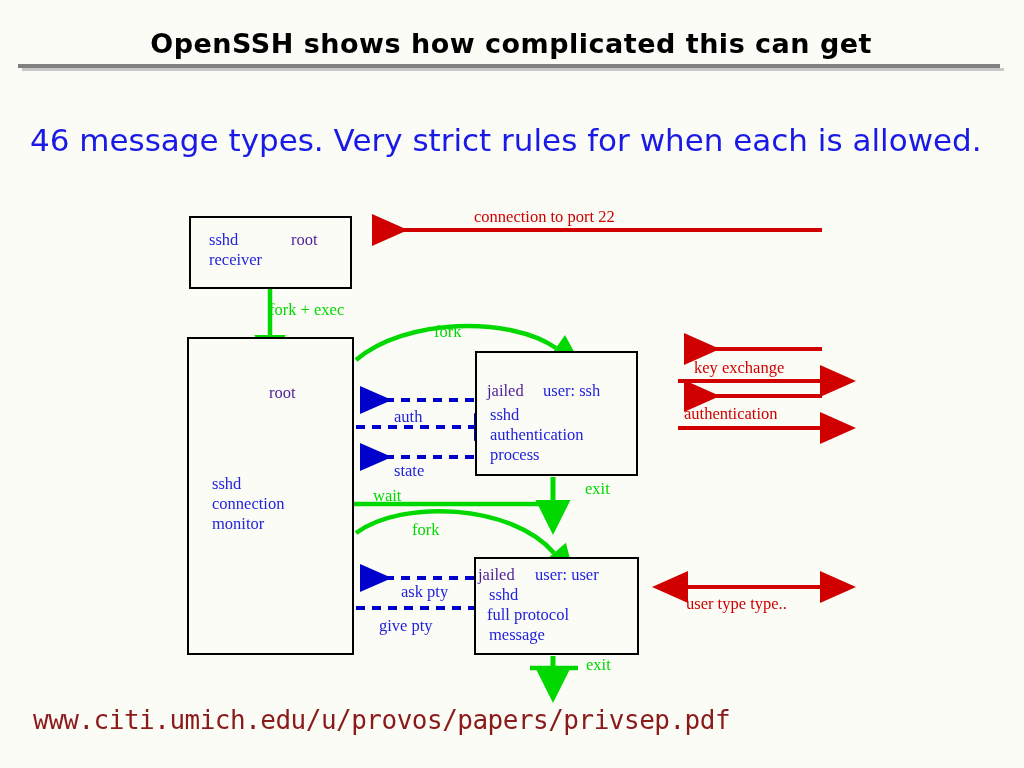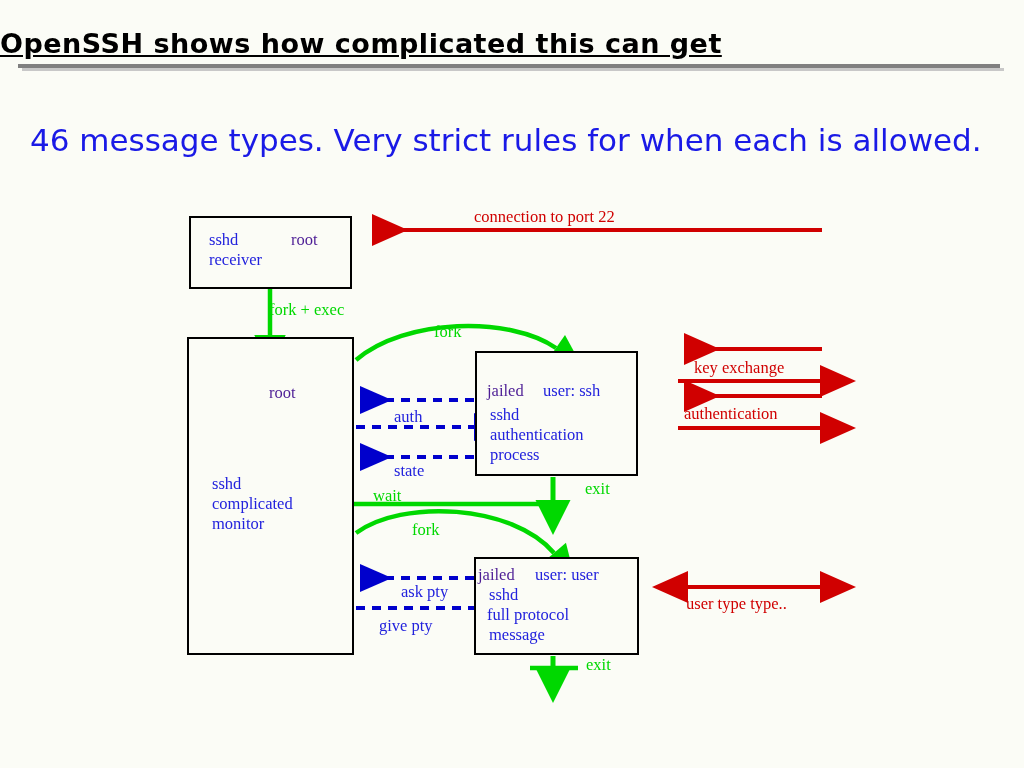--- a/index.html
+++ b/index.html
@@ -8,28 +8,27 @@
     background:#fbfcf6;
     font-family:"Liberation Serif",serif;
     overflow:hidden;
     position:relative;
   }
   .slide{position:absolute;left:0;top:0;width:1024px;height:768px;}
 
   
   .title{
     position:absolute;left:0;top:28px;width:872px;
-    text-align:left;
+    text-align:right;
     font-family:"DejaVu Sans",sans-serif;
     font-weight:bold;
     font-size:27px;
     letter-spacing:.5px;
     color:#000000;
     white-space:nowrap;
-    text-decoration:underline;
   }
   .rule{
     position:absolute;left:18px;top:64px;width:982px;height:4px;
     background:#808080;
   }
   .rule-shadow{
     position:absolute;left:22px;top:68px;width:982px;height:3px;
     background:#c8c8c8;
   }
 
@@ -177,21 +176,21 @@
   <div class="box" id="box-monitor"></div>
   <div class="box" id="box-auth"></div>
   <div class="box" id="box-handler"></div>
 
   <div class="lbl blue" id="rx-sshd">sshd</div>
   <div class="lbl black" id="rx-root">root</div>
   <div class="lbl blue" id="rx-receiver">receiver</div>
 
   <div class="lbl black" id="mon-root">root</div>
   <div class="lbl blue" id="mon-sshd">sshd</div>
-  <div class="lbl blue" id="mon-priv">complicated</div>
+  <div class="lbl blue" id="mon-priv">connection</div>
   <div class="lbl blue" id="mon-monitor">monitor</div>
 
   <div class="lbl black" id="auth-jailed">jailed</div>
   <div class="lbl blue" id="auth-user">user: ssh</div>
   <div class="lbl blue" id="auth-sshd">sshd</div>
   <div class="lbl blue" id="auth-authentication">authentication</div>
   <div class="lbl blue" id="auth-process">process</div>
 
   <div class="lbl black" id="h-jailed">jailed</div>
   <div class="lbl blue" id="h-user">user: user</div>
@@ -207,14 +206,15 @@
   <div class="lbl green" id="l-wait">wait</div>
   <div class="lbl green" id="l-exit1">exit</div>
   <div class="lbl green" id="l-fork2">fork</div>
   <div class="lbl blue" id="l-askpty">ask pty</div>
   <div class="lbl blue" id="l-givepty">give pty</div>
   <div class="lbl green" id="l-exit2">exit</div>
   <div class="lbl red" id="l-keyexchange">key exchange</div>
   <div class="lbl red" id="l-authentication">authentication</div>
   <div class="lbl red" id="l-usertype">user type type..</div>
 
+  <div class="footer">www.citi.umich.edu/u/provos/papers/privsep.pdf</div>
 
 </div>
 
 </body></html>

